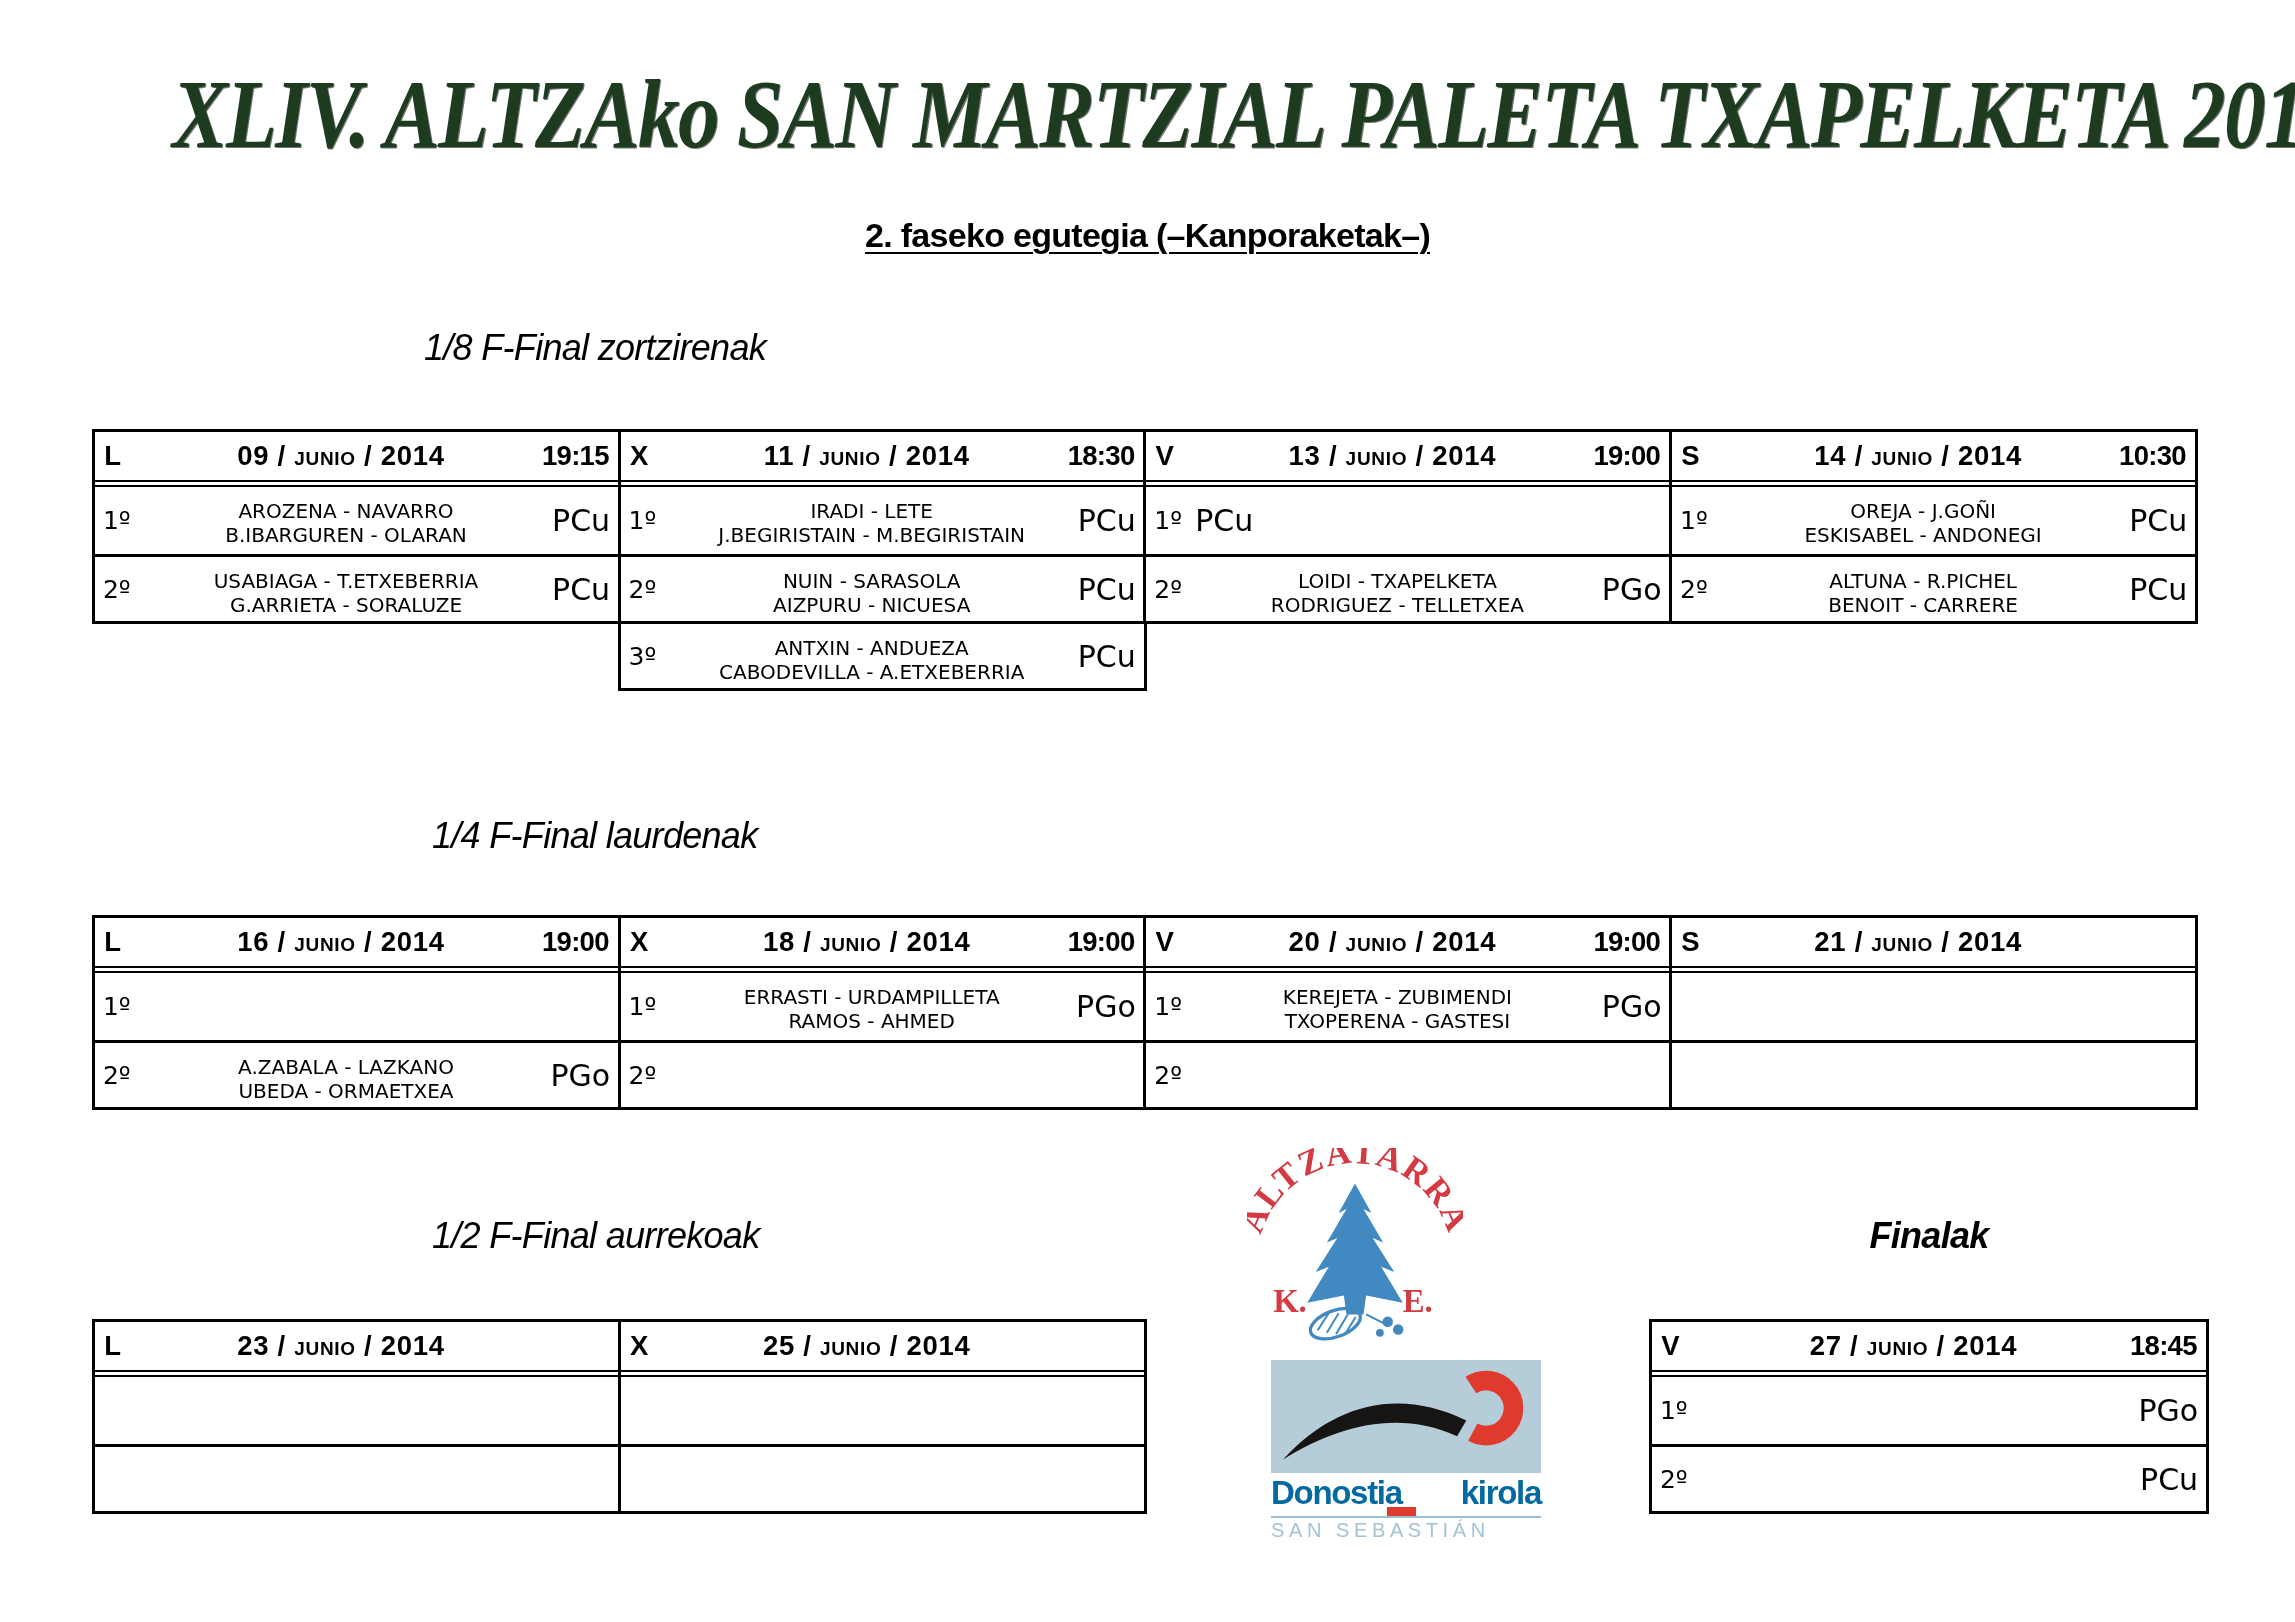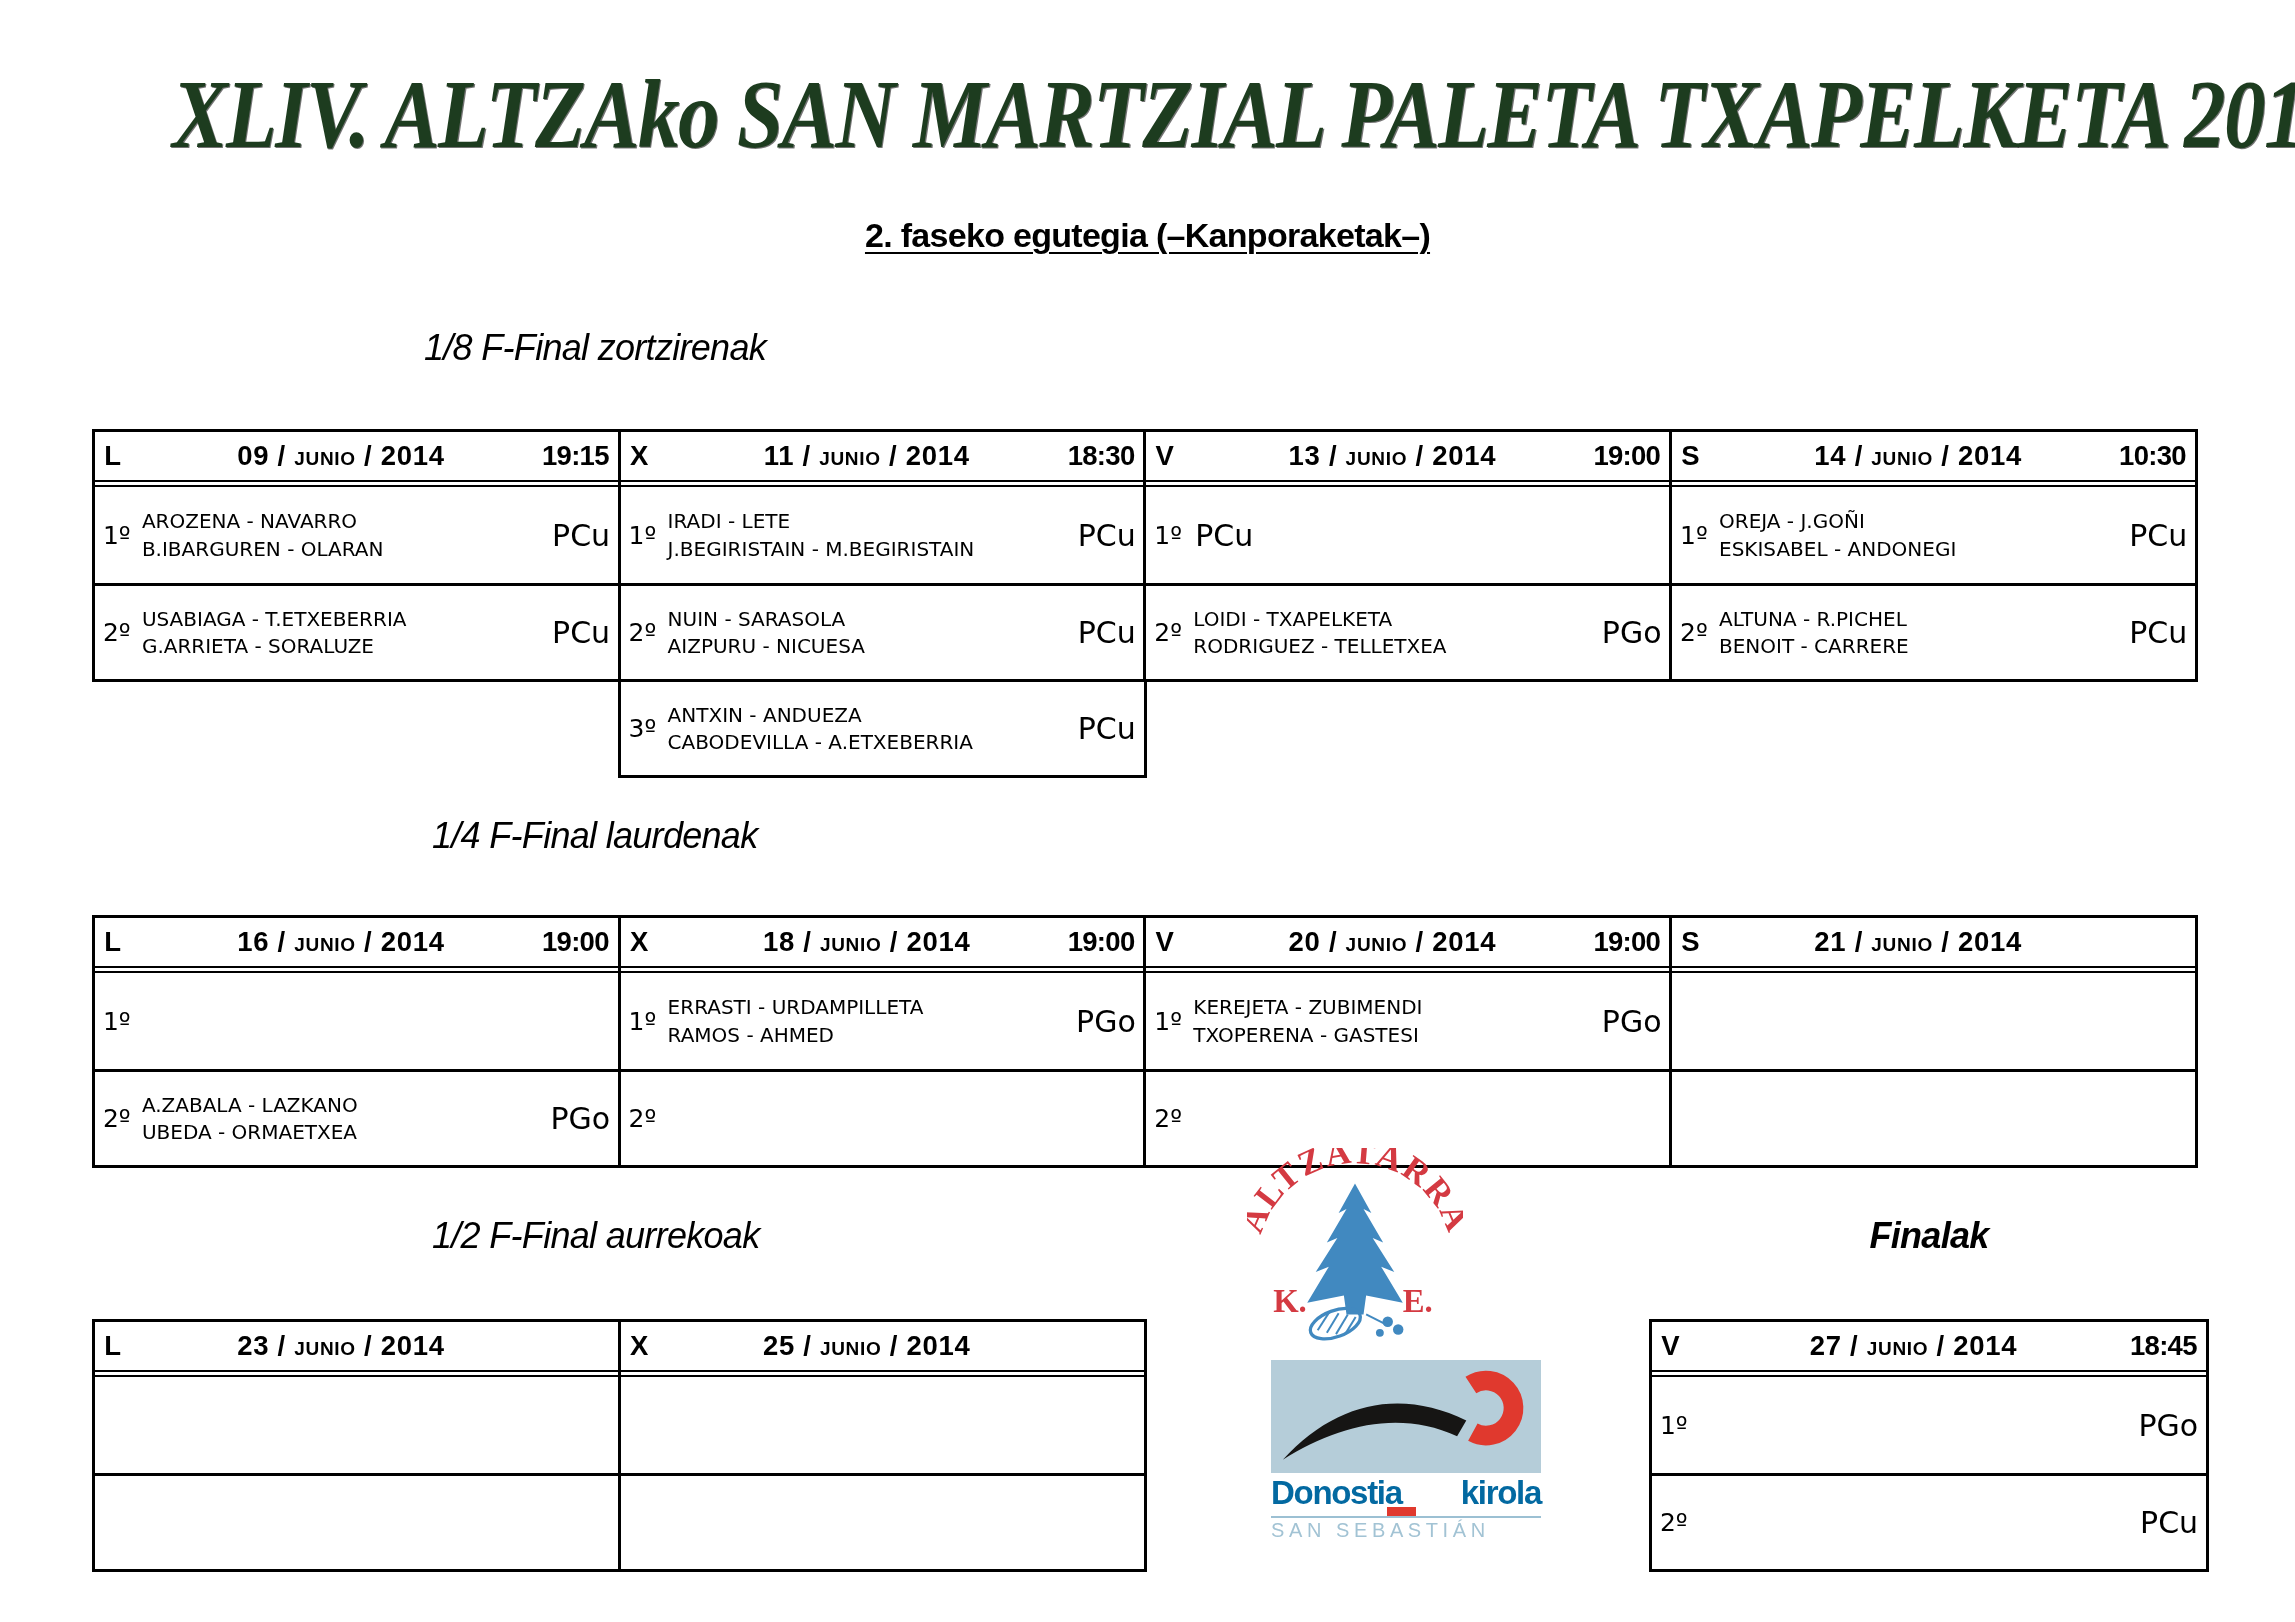--- a/index.html
+++ b/index.html
@@ -30,26 +30,26 @@
   #stage-2{left:92px;top:1319px}
   #stage-3{left:1649px;top:1319px}
   .col{width:529px;background:#fff;border:3.3px solid #000}
   .col + .col{margin-left:-3.3px}
   #stage-3 .col{width:560px}
   .col-header{height:55px;display:flex;align-items:center;padding:0 9.2px;
               border-bottom:7.9px double #000;font-weight:bold;font-size:27.5px;white-space:nowrap}
   .col-header .day{width:42px;text-align:left}
   .col-header .date{flex:1;text-align:center;font-variant:small-caps;letter-spacing:0.7px}
   .col-header .time{width:73px;text-align:right;letter-spacing:-0.7px}
-  .match-row{height:96px;display:flex;align-items:center;padding:0 7.9px}
+  .match-row{height:67px;display:flex;align-items:center;padding:0 7.9px}
   .match-row + .match-row{border-top:3.3px solid #000}
   .rank{width:39px;font-size:25px;font-family:"DejaVu Sans",sans-serif}
   .teams{flex:1;height:100%;display:flex;flex-direction:column;justify-content:space-evenly;
-         font-family:"DejaVu Sans",sans-serif;font-size:20px;
-         letter-spacing:0;padding:19px 0;white-space:nowrap}
+         text-align:center;font-family:"DejaVu Sans",sans-serif;font-size:20px;
+         letter-spacing:0;padding:12px 0;white-space:nowrap}
   .mod{width:60px;text-align:right;font-size:30px;
        font-family:"DejaVu Sans",sans-serif}
 
   
   .altza-logo{position:absolute;left:1247px;top:1148px;width:216px;height:206px}
   .altza-logo svg{width:100%;height:100%}
 
   
   .donostia-logo{position:absolute;left:1271px;top:1360px;width:270px;height:190px}
   .d-box{position:absolute;left:0;top:0;width:270px;height:113px;background:#b5cdd9}

